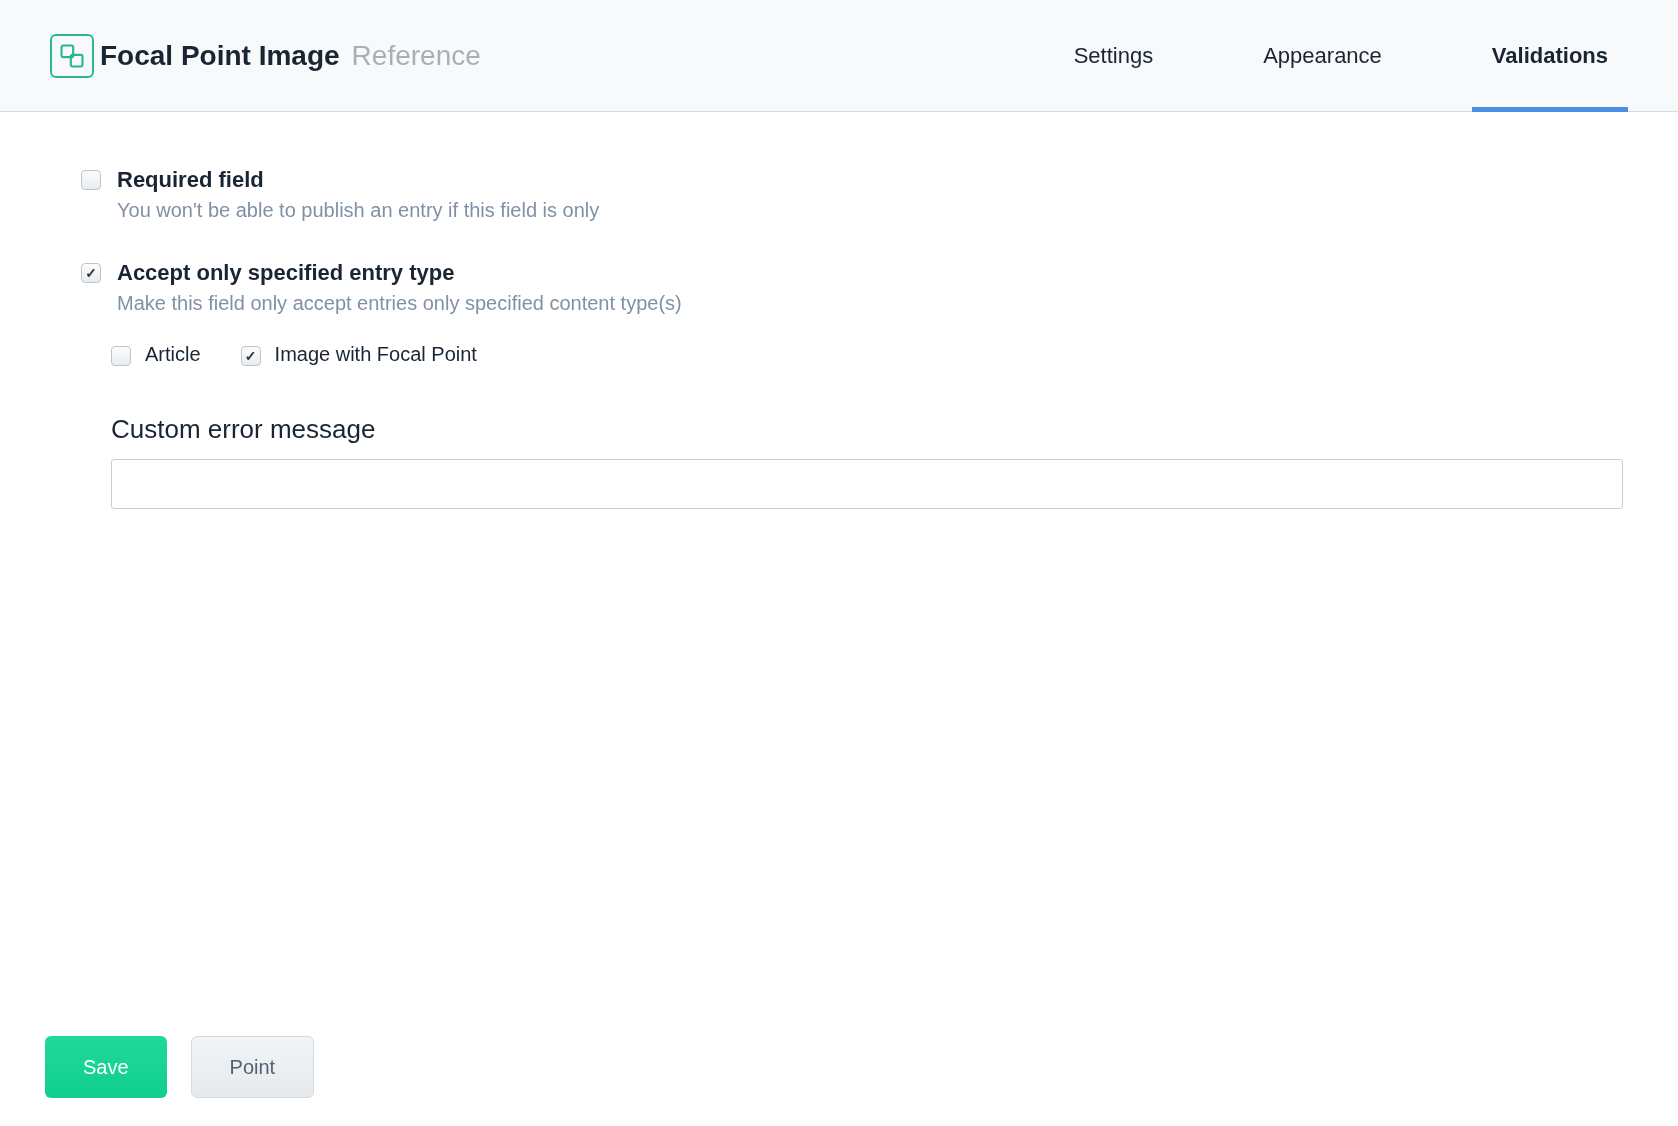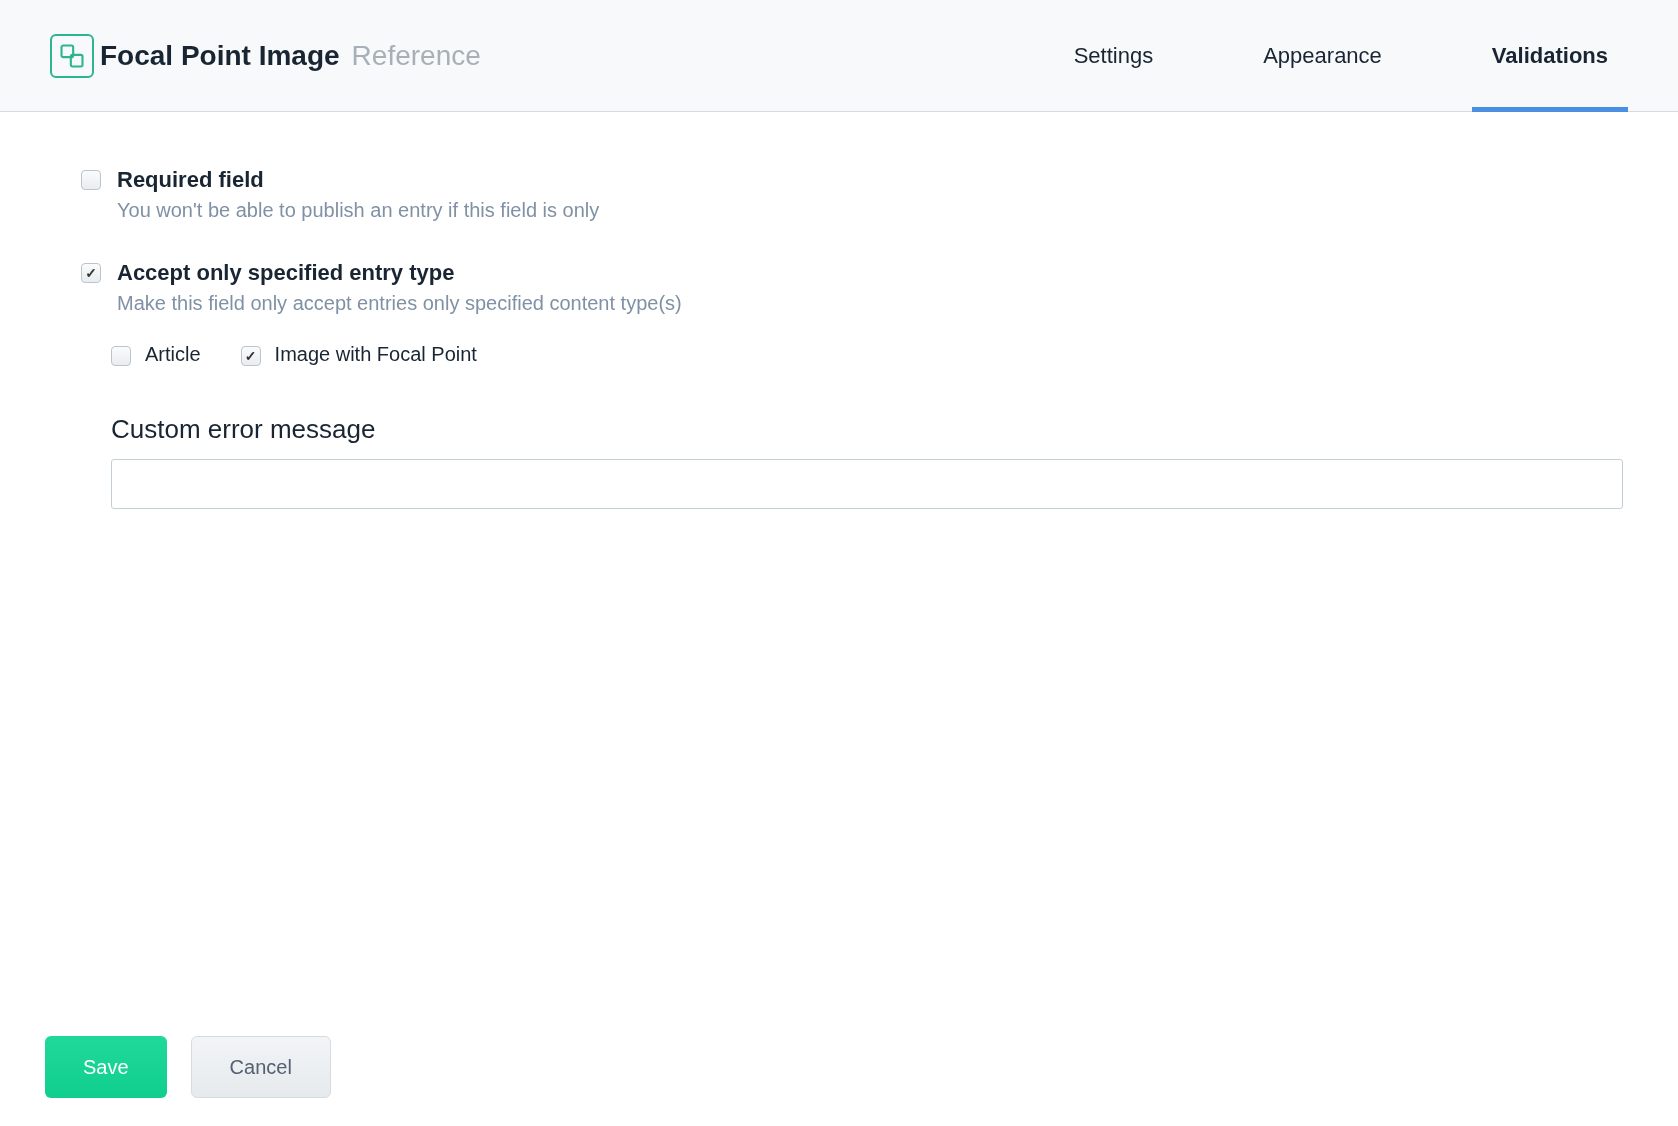--- a/index.html
+++ b/index.html
@@ -288,14 +288,14 @@
     <div class="custom-error">
       <label class="custom-error-label">Custom error message</label>
       <input type="text" class="custom-error-input" value="" style="">
     </div>
   </div>
 
 </div>
 
 <div class="footer">
   <button class="btn btn-primary">Save</button>
-  <button class="btn btn-secondary">Cancel</button>
+  <button class="btn btn-secondary">Point</button>
 </div>
 
 </body></html>

